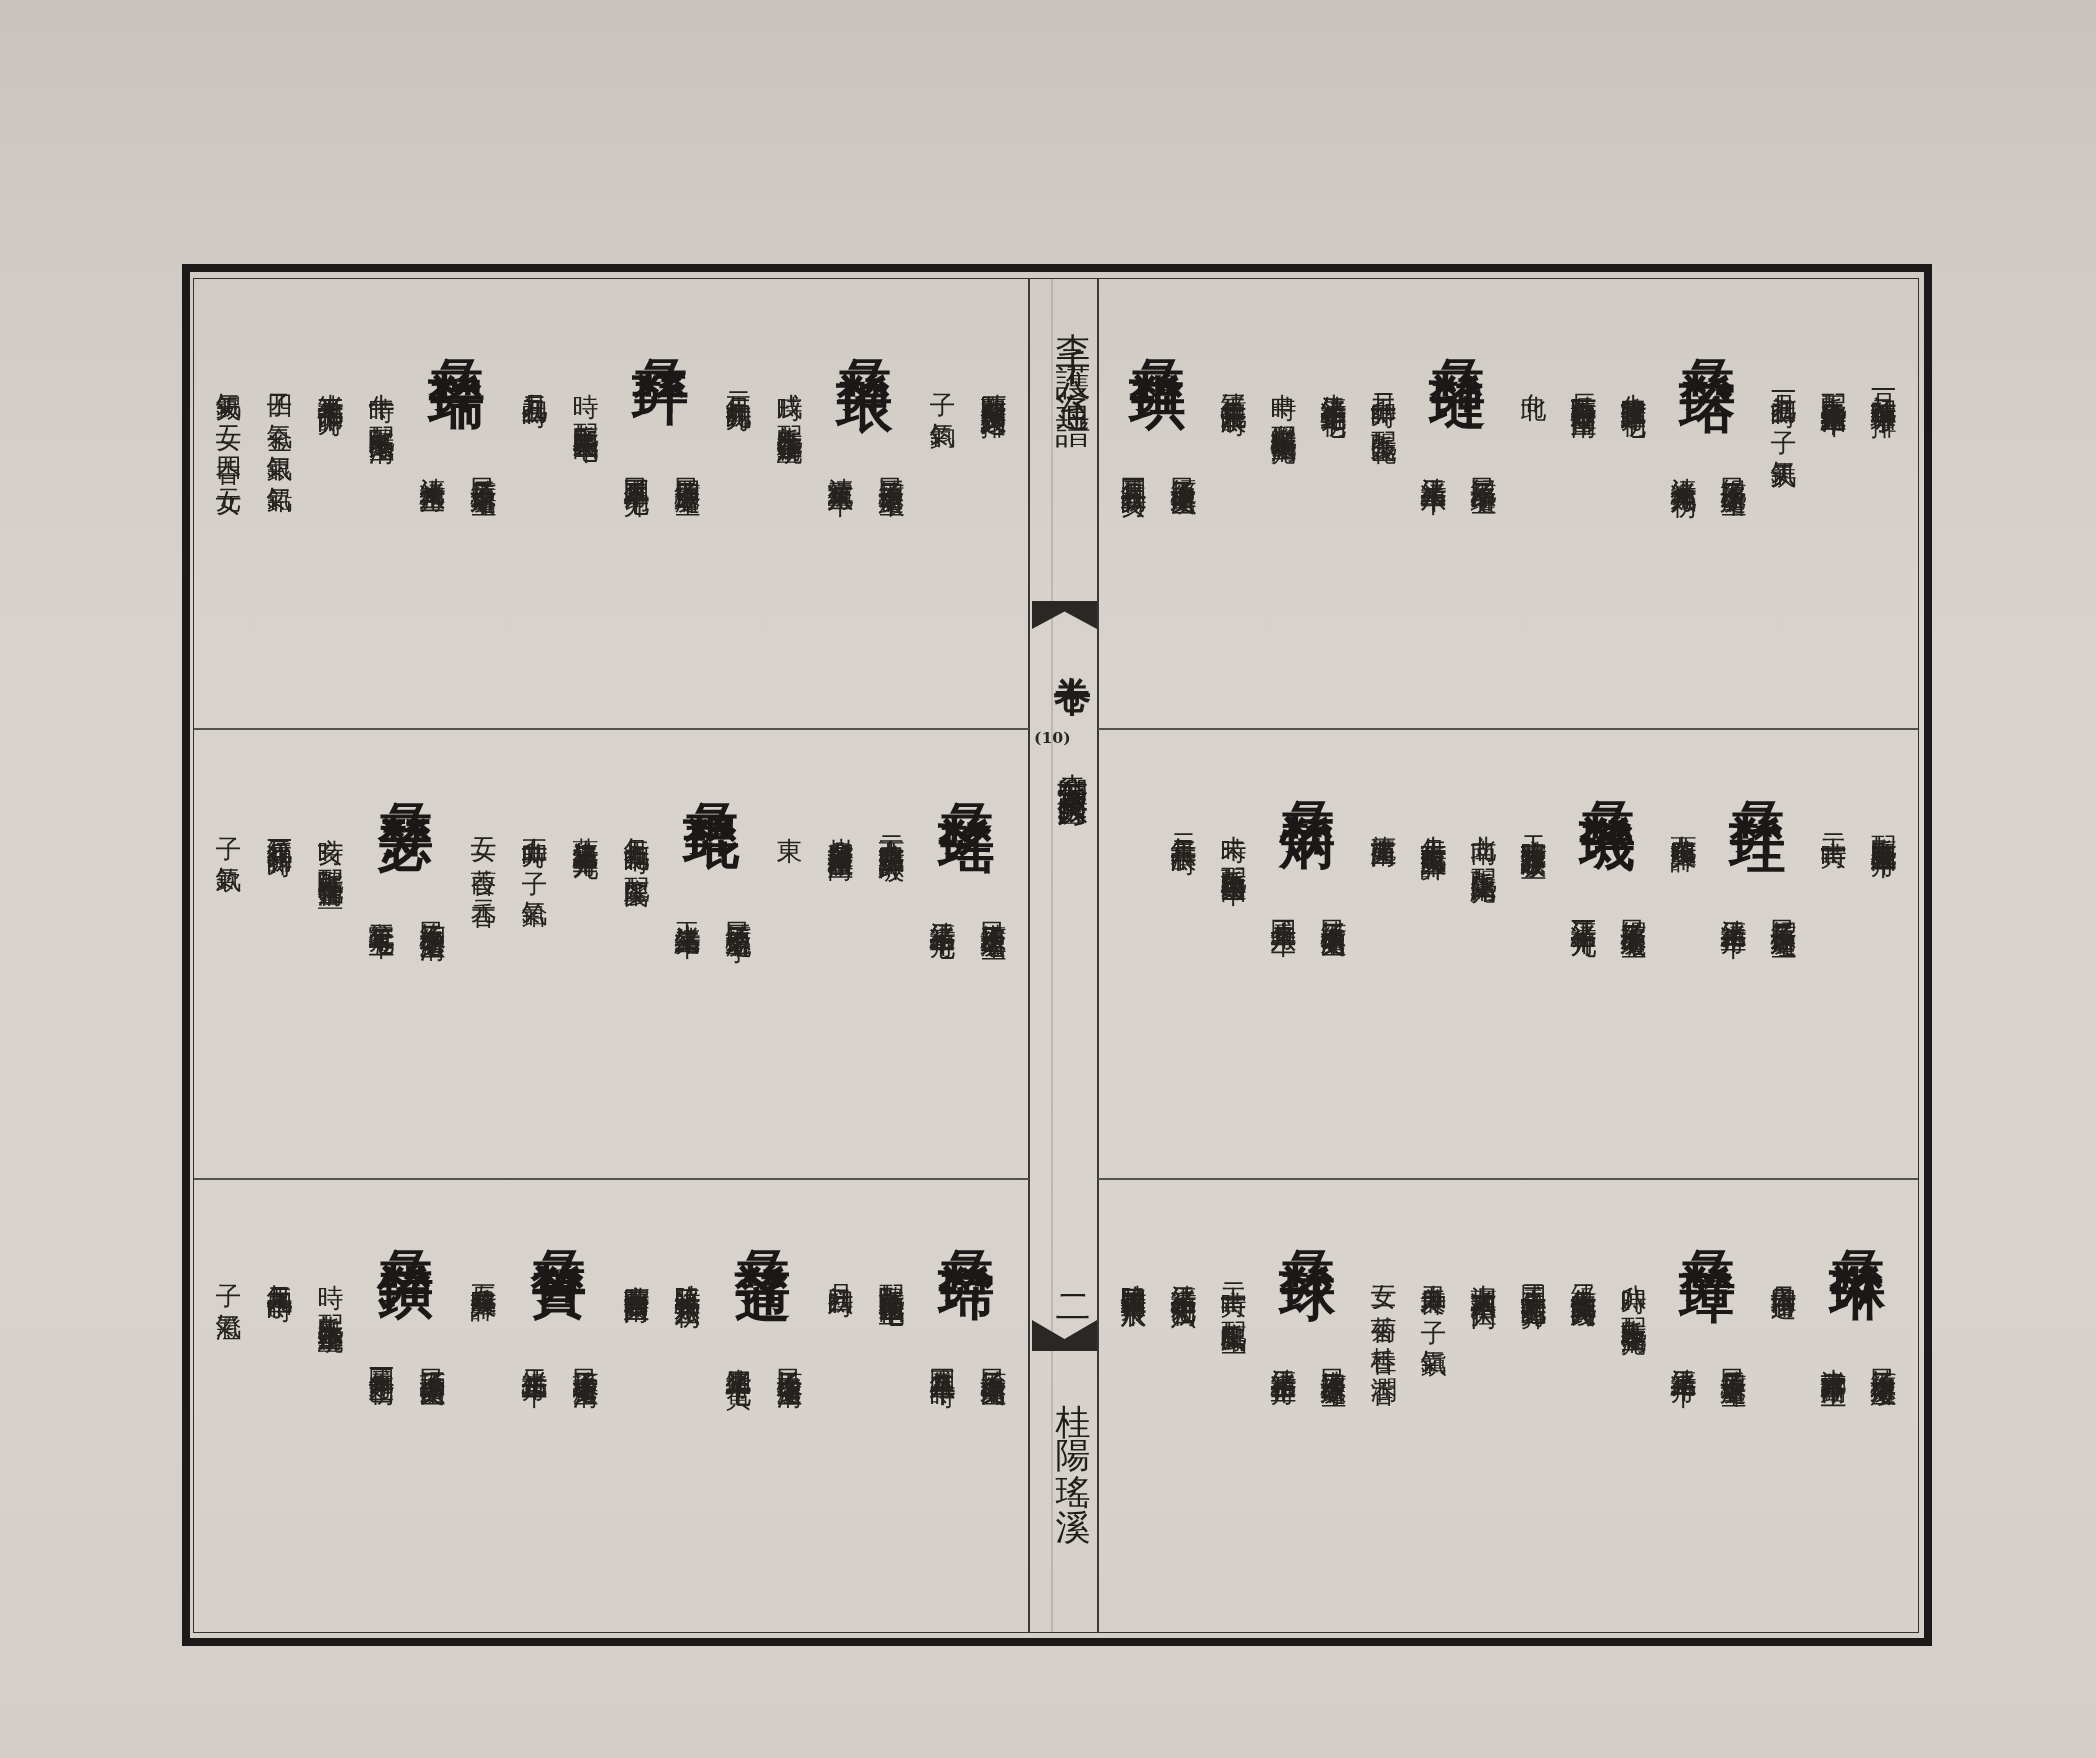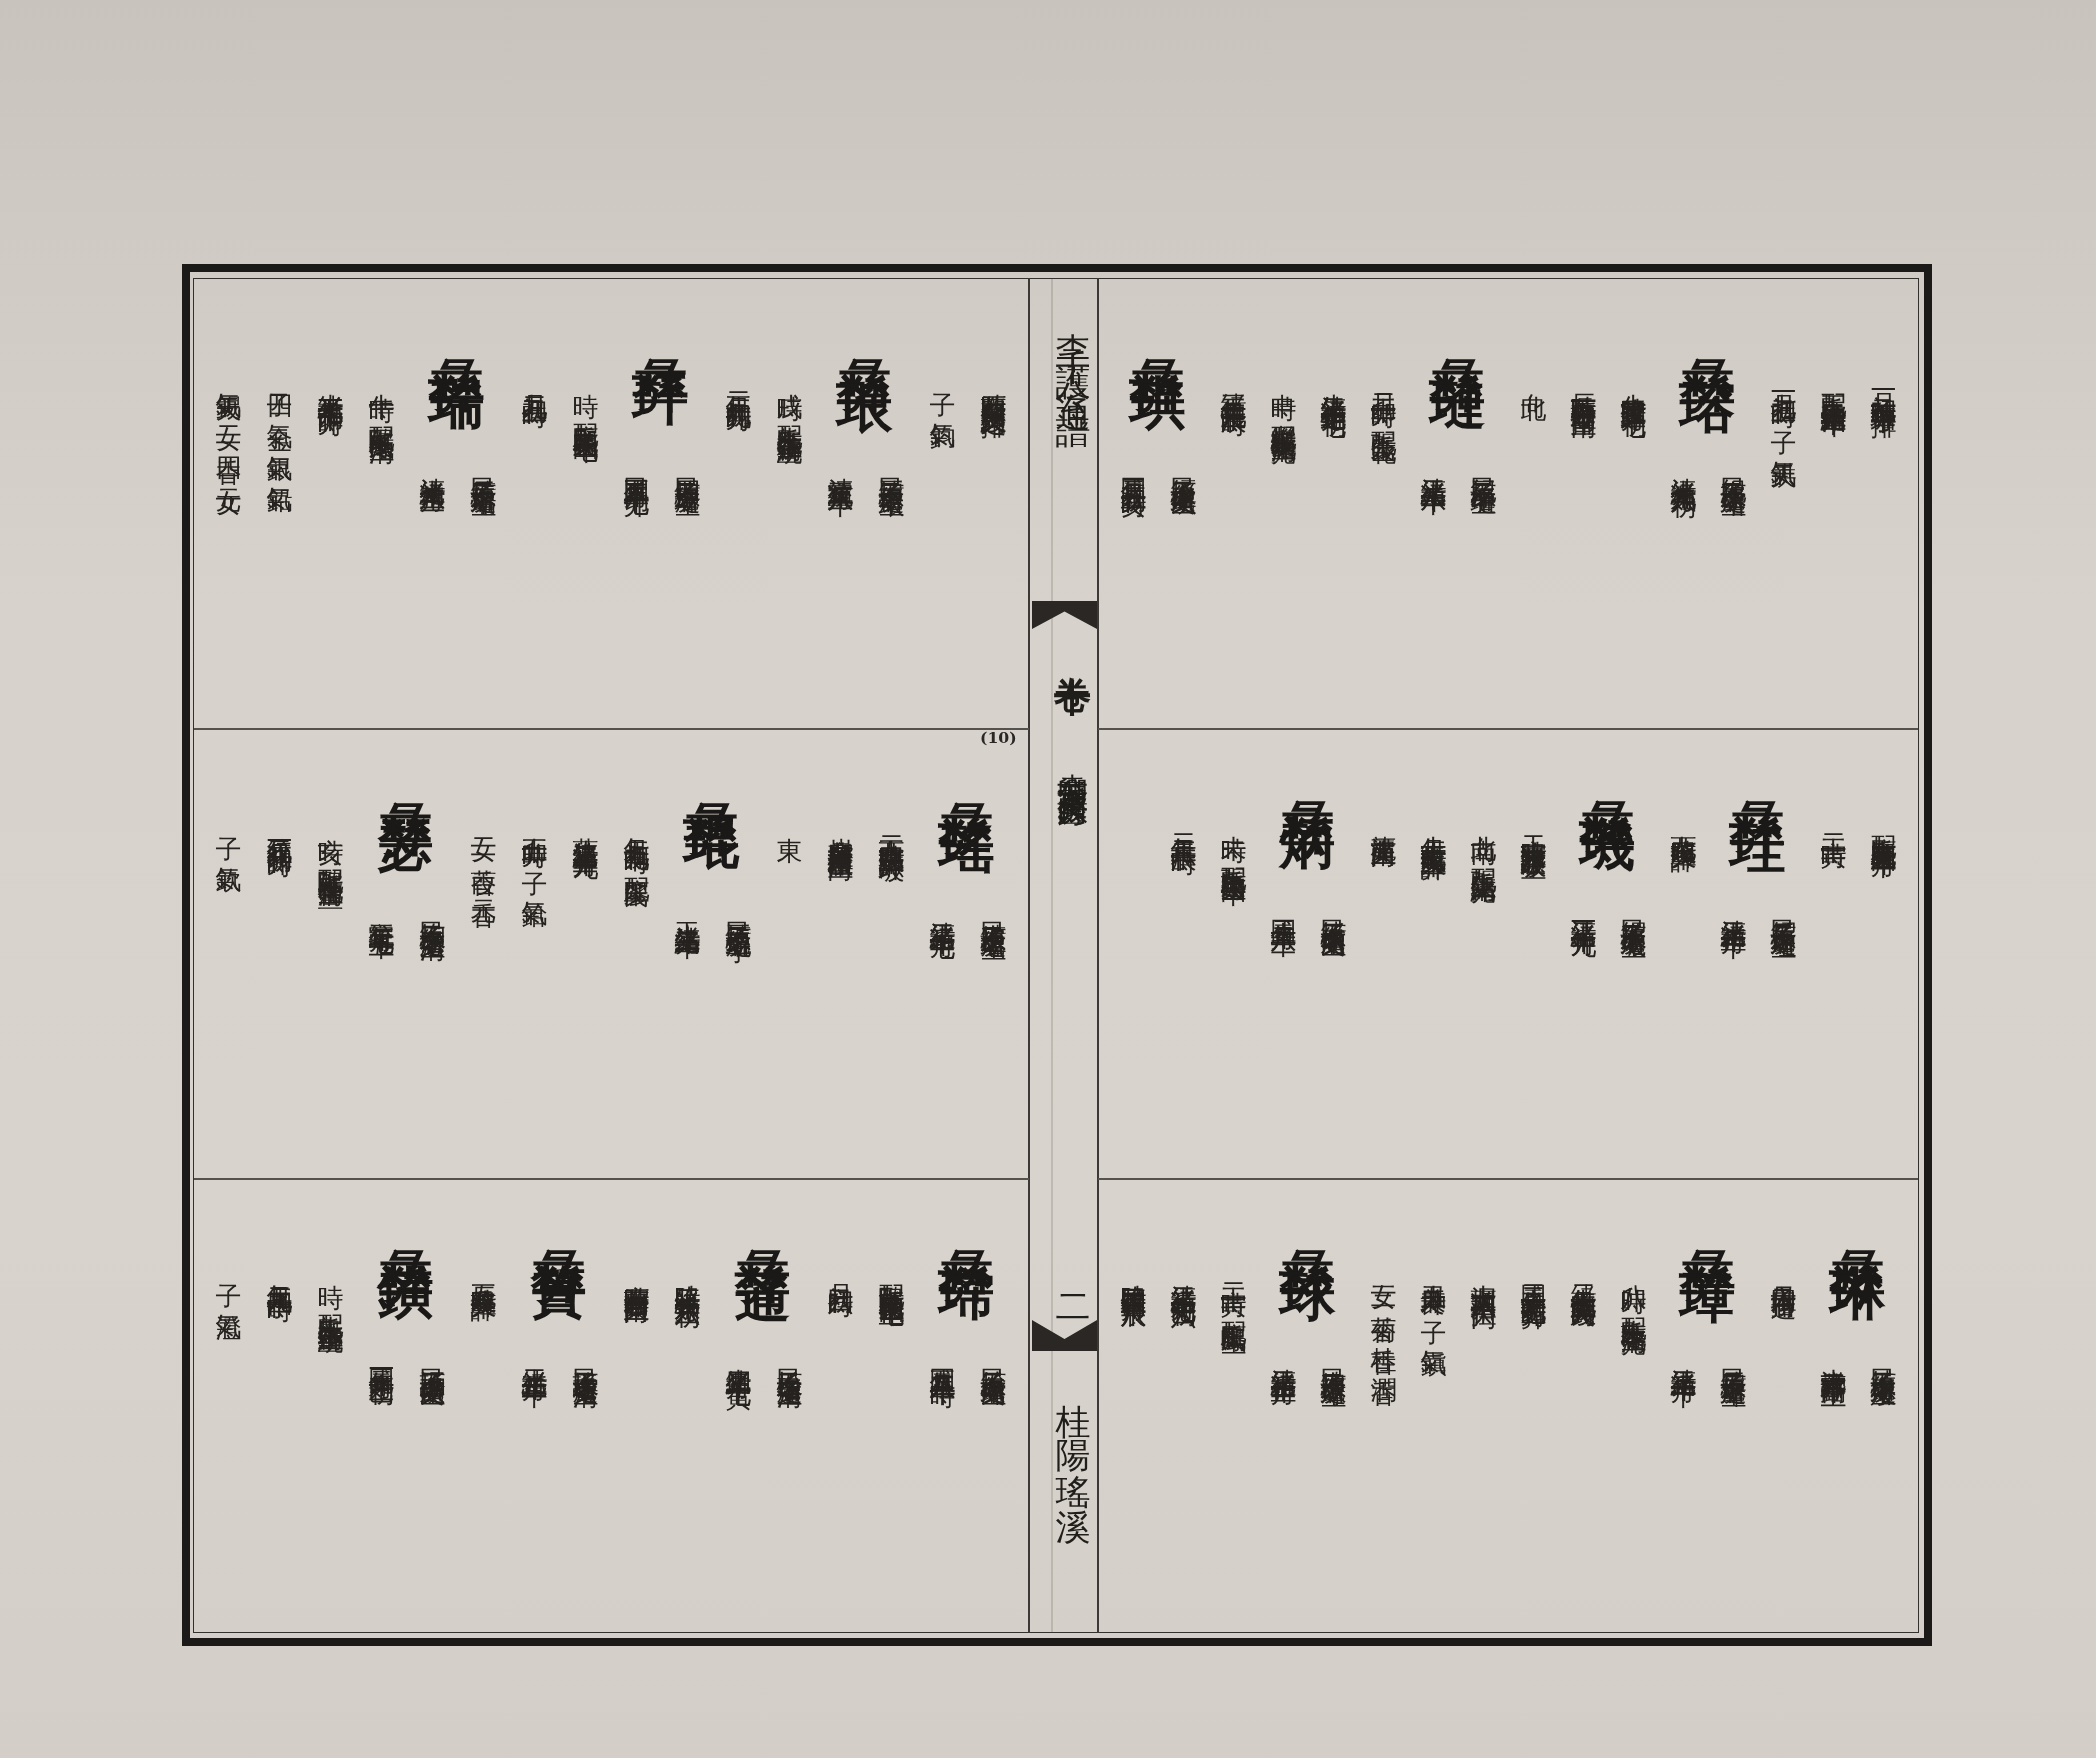--- a/index.html
+++ b/index.html
@@ -28,21 +28,21 @@
   .entry{display:flex;flex-direction:row-reverse;align-items:flex-start;position:relative;flex:none;}
   .hd{
     position:absolute;right:0;top:-61px;width:calc(var(--cw) * 2);
     writing-mode:vertical-rl;line-height:calc(var(--cw) * 2);
     font-size:56px;font-weight:bold;letter-spacing:17.5px;white-space:nowrap;color:#1b1917;
   }
 
   .sp{position:absolute;writing-mode:vertical-rl;white-space:nowrap;color:#201e1b;left:1052px;width:42px;line-height:42px;}
   .sp-title{top:305px;font-size:35px;letter-spacing:15.7px;}
   .sp-volume{top:647px;font-size:37px;letter-spacing:1.7px;font-weight:bold;}
-  .sp-volnum{position:absolute;left:980px;top:728px;font-size:15.7px;font-weight:bold;white-space:nowrap;color:#2a2724;}
+  .sp-volnum{position:absolute;left:1034px;top:728px;font-size:15.7px;font-weight:bold;white-space:nowrap;color:#2a2724;}
   .sp-section{top:749px;font-size:31px;letter-spacing:2.6px;}
   .sp-page{top:1269px;font-size:35px;}
   .sp-place{top:1377px;font-size:35px;letter-spacing:35px;}
   .fishtail{position:absolute;left:1032px;width:65px;}
 </style>
 </head>
 <body>
 
 <div class="frame-outer"></div>
 <div class="frame-inner"></div>

